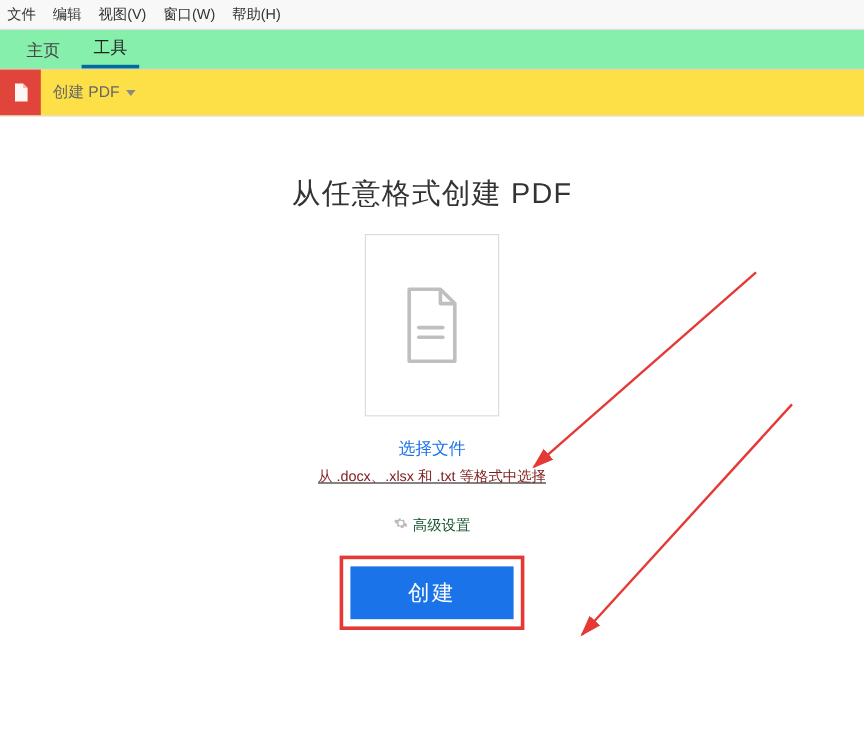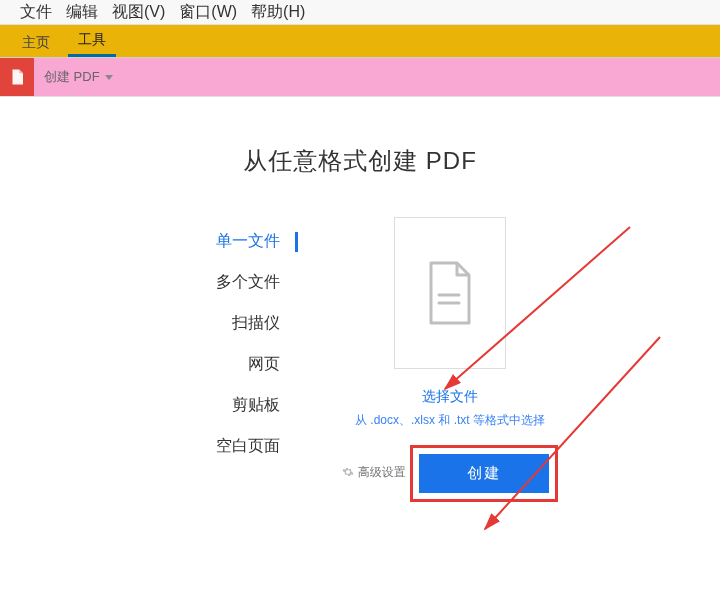--- a/index.html
+++ b/index.html
@@ -8,54 +8,54 @@
     width: 720px;
     height: 608px;
     font-family: "Microsoft YaHei", "PingFang SC", Arial, sans-serif;
     background: #fff;
     overflow: hidden;
     color: #333;
   }
   .menubar {
     display: flex;
     align-items: center;
-    padding: 2px 20px;
-    font-size: 16px;
+    padding: 2px 6px;
+    font-size: 12px;
     color: #333;
     border-bottom: 1px solid #e0e0e0;
     background: #f8f8f8;
     height: 20px;
   }
   .menubar .mi { margin-right: 14px; cursor: default; }
   .tabbar {
     display: flex;
     align-items: flex-end;
     padding: 0 12px;
     font-size: 14px;
     border-bottom: 1px solid #d0d0d0;
-    background: #eab308;
+    background: #86efac;
     height: 32px;
   }
   .tabbar .tab {
     padding: 6px 10px 5px 10px;
     margin-right: 8px;
     color: #444;
     cursor: pointer;
   }
   .tabbar .tab.active {
     border-bottom: 3px solid #0369a1;
     color: #222;
     font-weight: 500;
   }
   .toolstrip {
     display: flex;
     align-items: center;
     height: 38px;
     border-bottom: 1px solid #e0e0e0;
-    background: #f9a8d4;
+    background: #fde047;
   }
   .toolstrip .tool-icon {
     width: 34px;
     height: 38px;
     background: #e0443a;
     display: flex;
     align-items: center;
     justify-content: center;
   }
   .toolstrip .tool-label {
@@ -77,21 +77,21 @@
     position: relative;
     height: calc(608px - 20px - 32px - 38px - 2px);
     padding-top: 48px;
   }
   .title {
     text-align: center;
     font-size: 24px;
     font-weight: 400;
     color: #333;
     letter-spacing: 1px;
-    margin-bottom: 40px;
+    margin-bottom: 18px;
   }
   .content {
     display: flex;
     justify-content: center;
     position: relative;
   }
   .sidenav {
     width: 120px;
     text-align: right;
     margin-right: 60px;
@@ -114,71 +114,71 @@
     top: 50%;
     transform: translateY(-50%);
     width: 3px;
     height: 20px;
     background: #1a73e8;
   }
   .panel {
     width: 220px;
     text-align: center;
     position: relative;
+    text-decoration: underline;
   }
   .filebox {
     width: 110px;
     height: 150px;
     border: 1px solid #ddd;
     margin: 0 auto 18px auto;
     display: flex;
     align-items: center;
     justify-content: center;
     background: #fff;
   }
   .link {
     color: #1a73e8;
     font-size: 14px;
     cursor: pointer;
     display: inline-block;
   }
   .hint {
     font-size: 12px;
-    color: #3b82f6;
+    color: #7f1d1d;
     margin-top: 6px;
   }
   .morefmt {
     font-size: 12px;
     color: #1a73e8;
     cursor: pointer;
     margin-top: 4px;
   }
   .advanced {
     font-size: 12px;
-    color: #737373;
+    color: #14532d;
     margin-top: 24px;
     display: inline-flex;
-    align-items: center;
     cursor: pointer;
   }
   .advanced .gear {
     width: 12px; height: 12px;
     display: inline-block;
     margin-right: 4px;
   }
   .createwrap {
     margin-top: 16px;
     padding: 6px;
     border: 3px solid #e53935;
     display: inline-block;
   }
   .createbtn {
     background: #1a73e8;
     color: #fff;
-    font-size: 15px;
+    font-size: 18px;
     padding: 10px 48px;
     border: none;
     cursor: pointer;
     letter-spacing: 2px;
   }
   
   .arrows {
     position: absolute;
     left: 0; top: 0;
     pointer-events: none;
@@ -211,28 +211,20 @@
     <span>创建 PDF</span>
     <span class="caret"></span>
   </div>
 </div>
 
 <div class="main">
   <div class="title">从任意格式创建 PDF</div>
 
   <div class="content">
 
-    <div class="sidenav">
-      <div class="navitem selected">单一文件</div>
-      <div class="navitem">多个文件</div>
-      <div class="navitem">扫描仪</div>
-      <div class="navitem">网页</div>
-      <div class="navitem">剪贴板</div>
-      <div class="navitem">空白页面</div>
-    </div>
 
     <div class="panel">
       <div class="filebox">
         <svg width="54" height="64" viewBox="0 0 54 64">
           <path d="M8 2h26l12 12v48H8z" fill="none" stroke="#bfbfbf" stroke-width="3" stroke-linejoin="round"></path>
           <path d="M34 2v12h12" fill="none" stroke="#bfbfbf" stroke-width="3" stroke-linejoin="round"></path>
           <line x1="16" y1="34" x2="36" y2="34" stroke="#bfbfbf" stroke-width="3" stroke-linecap="round"></line>
           <line x1="16" y1="42" x2="36" y2="42" stroke="#bfbfbf" stroke-width="3" stroke-linecap="round"></line>
         </svg>
       </div>

